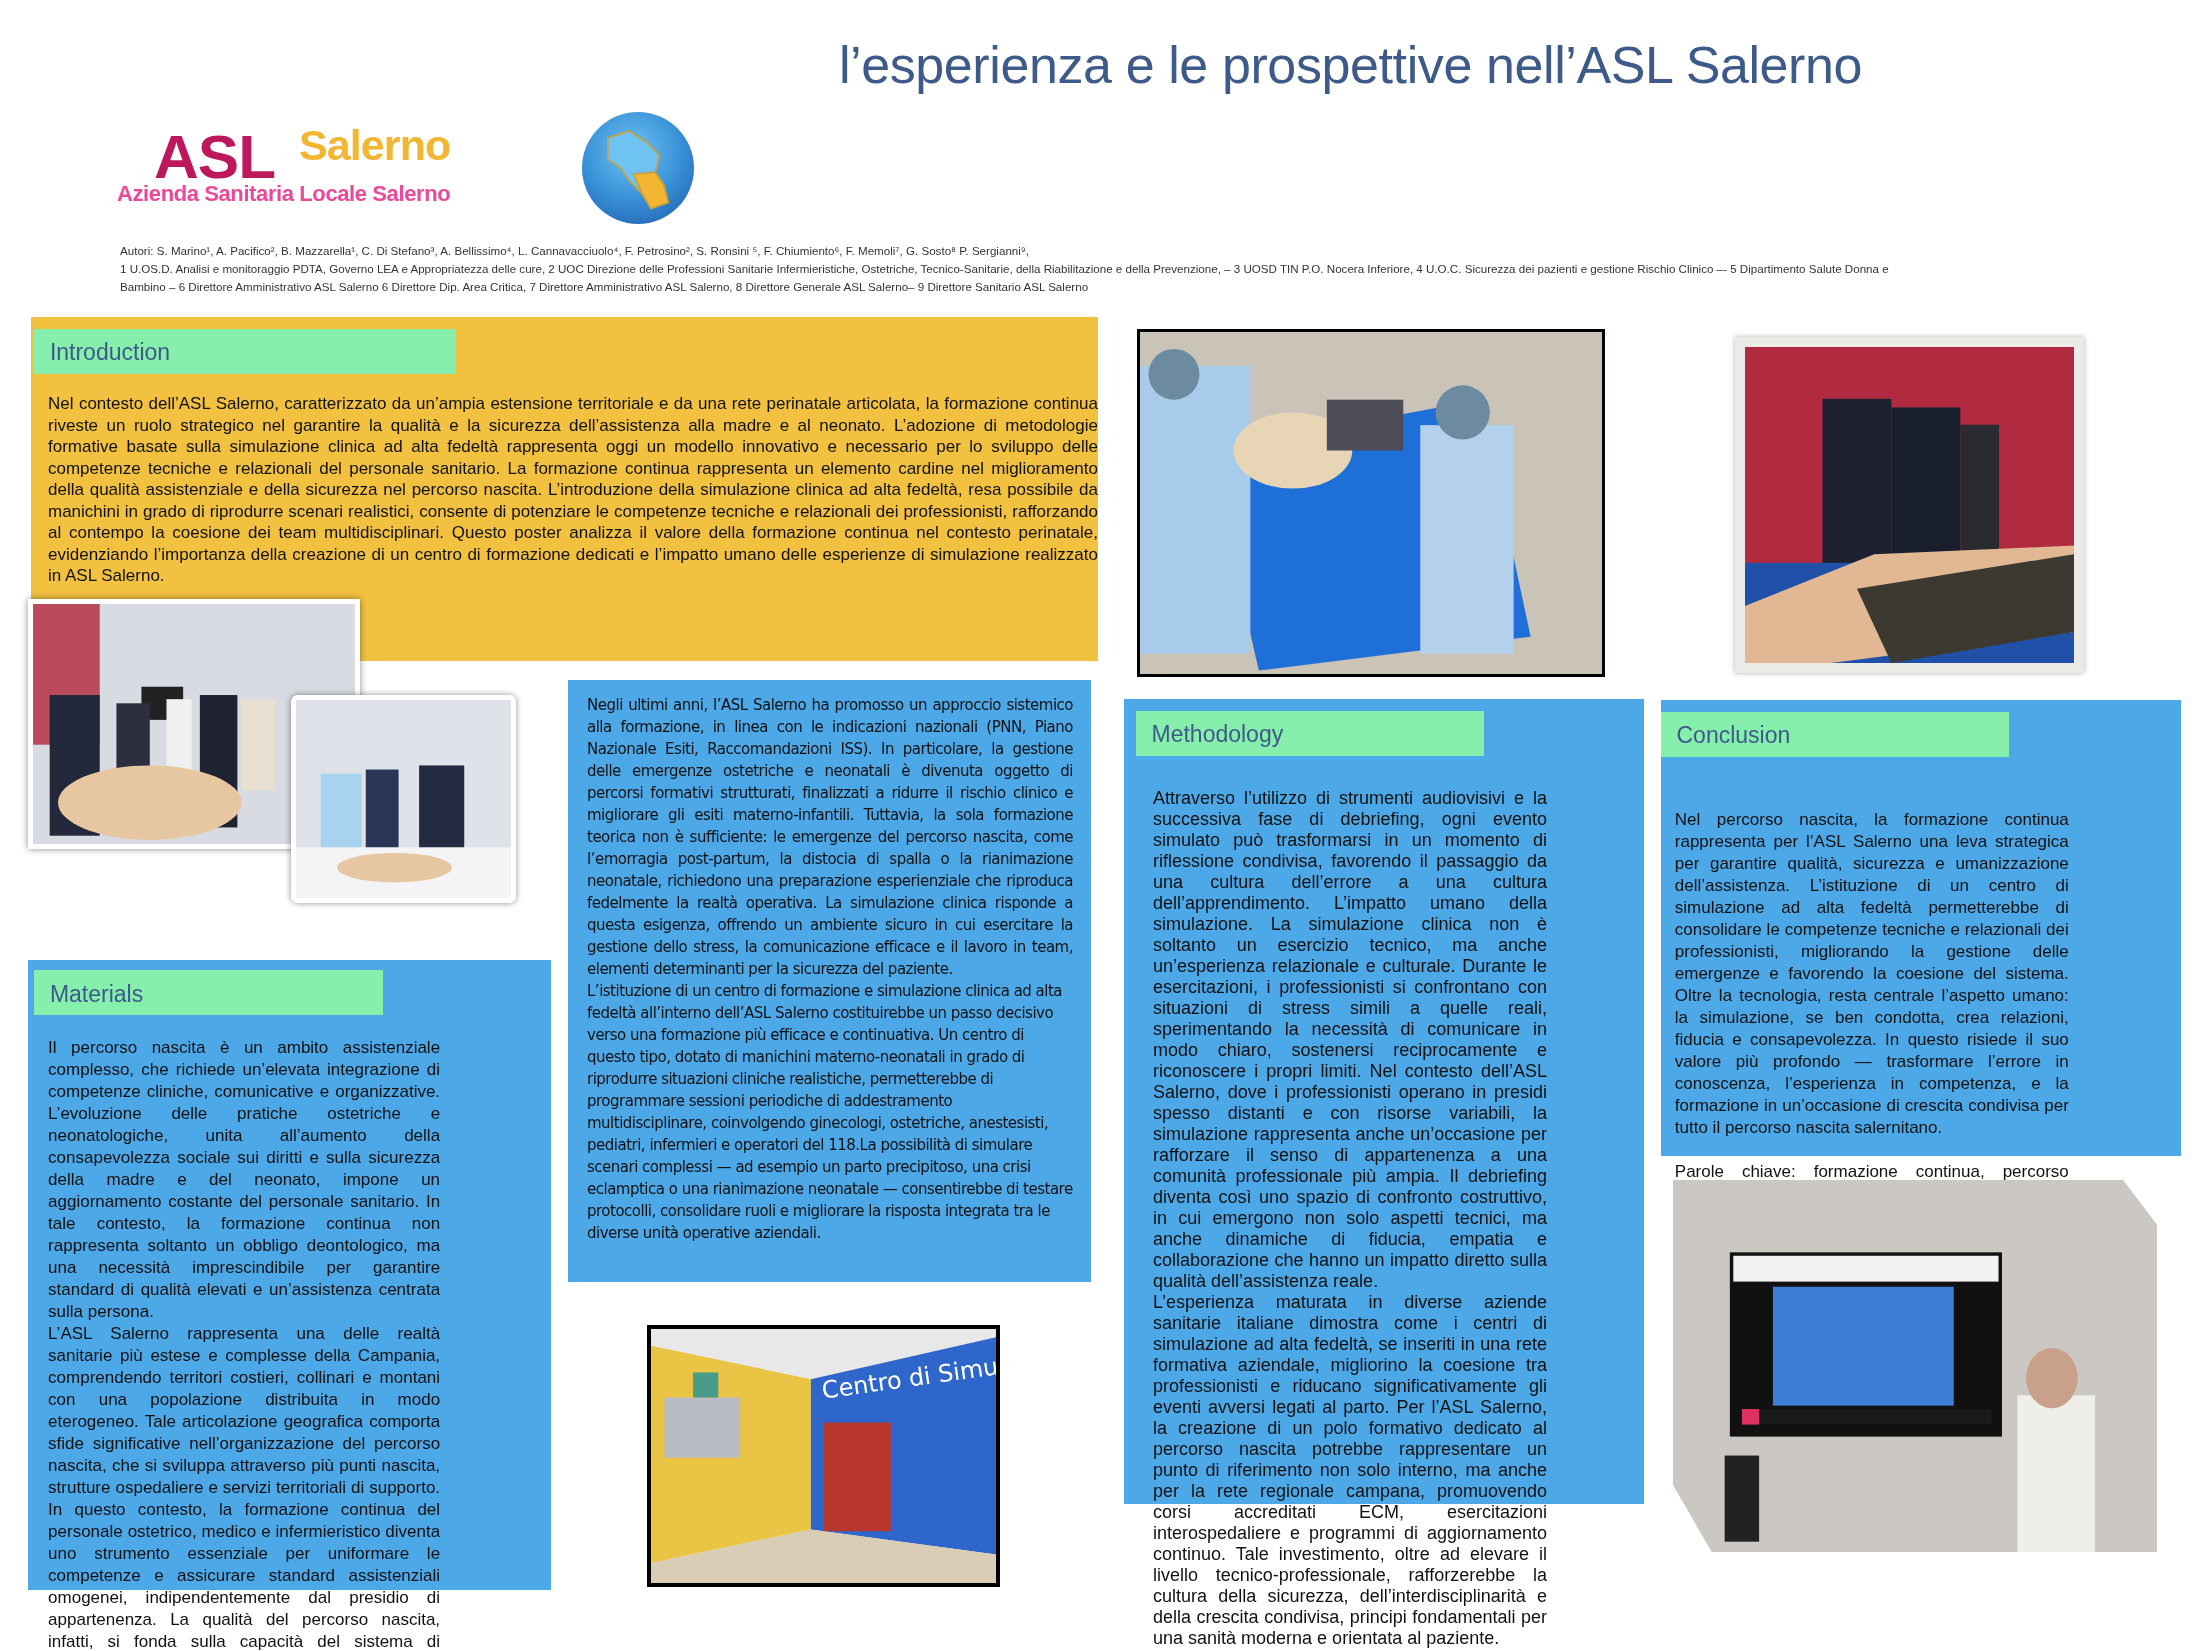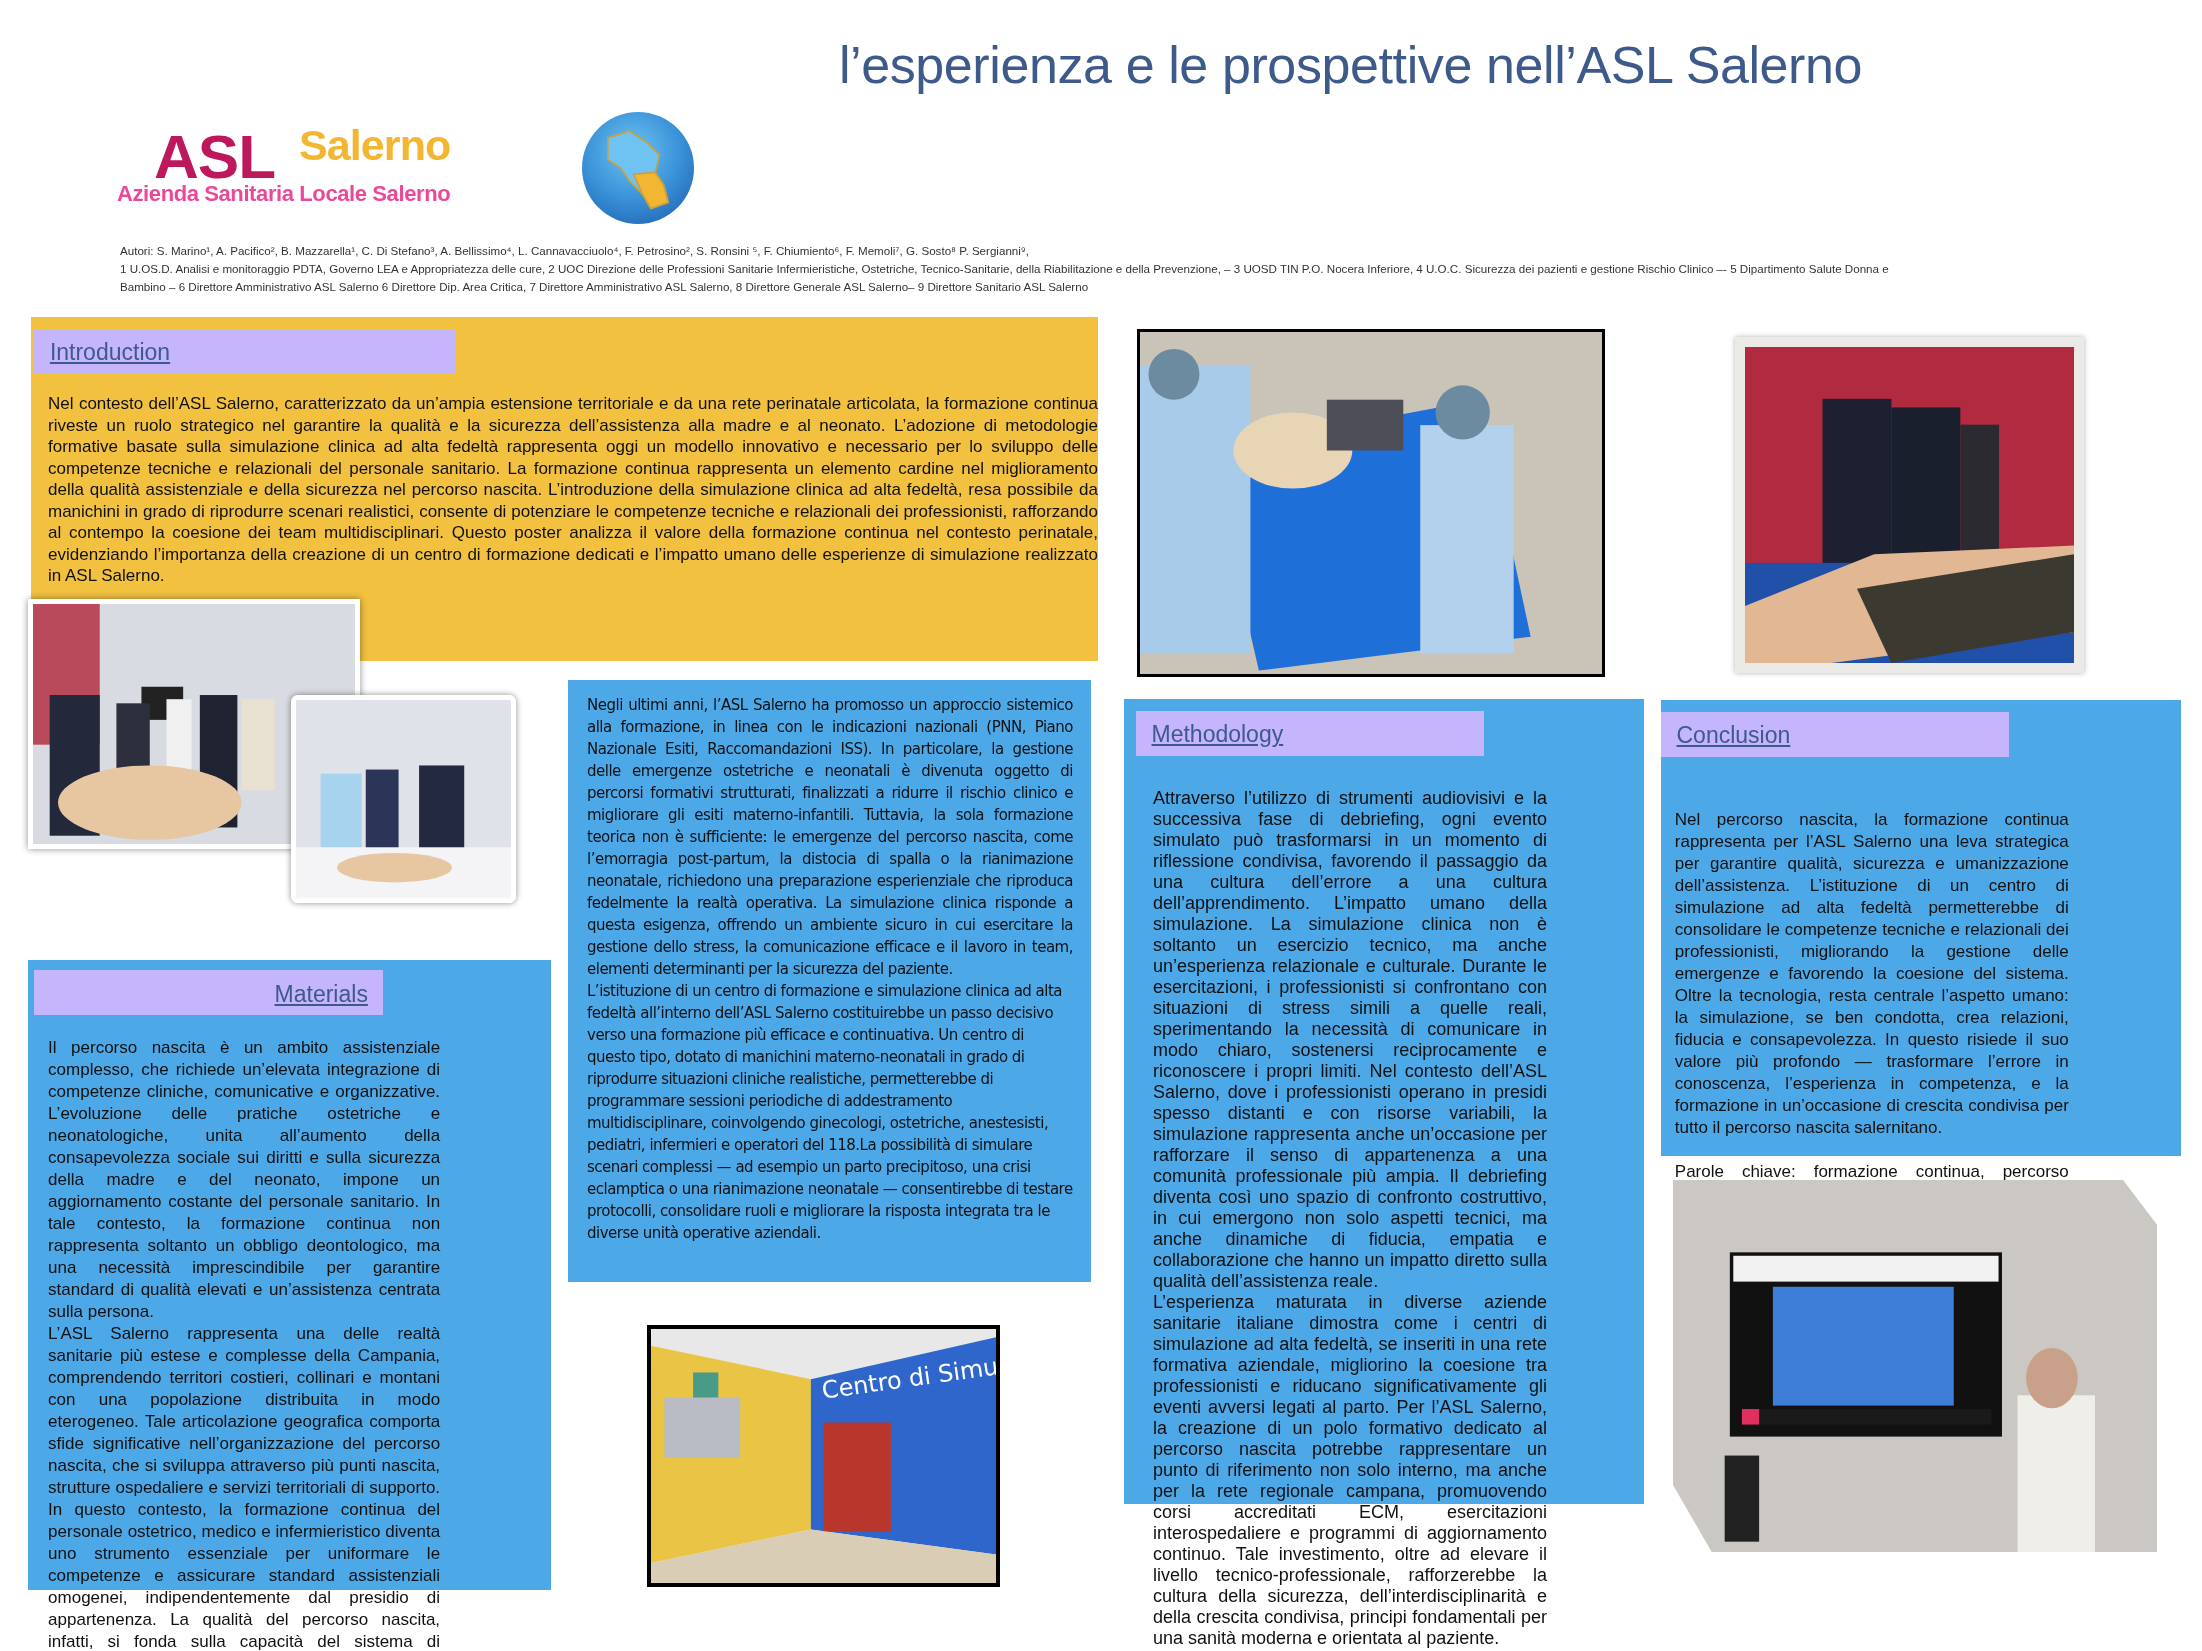--- a/index.html
+++ b/index.html
@@ -14,21 +14,21 @@
   .logo .salerno { position: absolute; left: 182px; top: 8.6px; font-size: 43px; font-weight: bold; color: #f2b632; letter-spacing: -0.9px; }
   .logo .sub { position: absolute; left: 0px; top: 69px; font-size: 22px; font-weight: bold; color: #ec4899; letter-spacing: -0.4px; }
   .logo .globe { position: absolute; left: 465px; top: 0px; width: 112px; height: 112px; border-radius: 50%;
     background: radial-gradient(circle at 45% 35%, #6ec3f2 0%, #3a92d8 50%, #1b56a8 100%); overflow: hidden; }
 
   .authors { position: absolute; left: 120px; top: 243px; width: 1979px; font-size: 11.6px; color: #333; line-height: 16.3px; }
   .authors p { margin-bottom: 1.7px; }
 
   .panel { position: absolute; }
   .panel .bg { position: absolute; }
-  .panel .hdr { position: absolute; background: #c4b5fd; color: #3d5a8a; font-size: 23px; padding: 10.3px 15.5px; text-decoration: underline; }
+  .panel .hdr { position: absolute; background: #86efac; color: #3d5a8a; font-size: 23px; padding: 10.3px 15.5px; }
   .panel .body { position: absolute; text-align: justify; color: #111; }
 
   .intro .bg, .intro .bg2 { background: #f2c140; }
   .blue { background: #4da8e8; }
 
   .photo { position: absolute; overflow: hidden; }
   .ph-fill { width: 100%; height: 100%; }
 </style>
 </head>
 <body>
@@ -88,21 +88,21 @@
 <div class="panel" style="left:568px; top:680px; width:525px; height:613px;">
   <div class="bg blue" style="left:0; top:0; width:523px; height:602px;"></div>
   <div class="body" style="left:19px; top:13.8px; width:486px; font-size:15px; line-height:22px; font-family:'DejaVu Sans', sans-serif; letter-spacing:-0.5px;">
     <div>Negli ultimi anni, l’ASL Salerno ha promosso un approccio sistemico alla formazione, in linea con le indicazioni nazionali (PNN, Piano Nazionale Esiti, Raccomandazioni ISS). In particolare, la gestione delle emergenze ostetriche e neonatali è divenuta oggetto di percorsi formativi strutturati, finalizzati a ridurre il rischio clinico e migliorare gli esiti materno-infantili. Tuttavia, la sola formazione teorica non è sufficiente: le emergenze del percorso nascita, come l’emorragia post-partum, la distocia di spalla o la rianimazione neonatale, richiedono una preparazione esperienziale che riproduca fedelmente la realtà operativa. La simulazione clinica risponde a questa esigenza, offrendo un ambiente sicuro in cui esercitare la gestione dello stress, la comunicazione efficace e il lavoro in team, elementi determinanti per la sicurezza del paziente.</div>
     <div style="text-align:left;">L’istituzione di un centro di formazione e simulazione clinica ad alta fedeltà all’interno dell’ASL Salerno costituirebbe un passo decisivo verso una formazione più efficace e continuativa. Un centro di questo tipo, dotato di manichini materno-neonatali in grado di riprodurre situazioni cliniche realistiche, permetterebbe di programmare sessioni periodiche di addestramento multidisciplinare, coinvolgendo ginecologi, ostetriche, anestesisti, pediatri, infermieri e operatori del 118.La possibilità di simulare scenari complessi — ad esempio un parto precipitoso, una crisi eclamptica o una rianimazione neonatale — consentirebbe di testare protocolli, consolidare ruoli e migliorare la risposta integrata tra le diverse unità operative aziendali.</div>
   </div>
 </div>
 
 <div class="panel" style="left:27.5px; top:960px; width:525px; height:637px;">
   <div class="bg blue" style="left:0; top:0; width:523px; height:630px;"></div>
-  <div class="hdr" style="left:6.9px; top:10.3px; width:349px; height:45px;text-align:right;">Materials</div>
+  <div class="hdr" style="left:6.9px; top:10.3px; width:349px; height:45px;">Materials</div>
   <div class="body" style="left:20.6px; top:77px; width:392px; font-size:17px; line-height:22px;">
     <div>Il percorso nascita è un ambito assistenziale complesso, che richiede un’elevata integrazione di competenze cliniche, comunicative e organizzative. L’evoluzione delle pratiche ostetriche e neonatologiche, unita all’aumento della consapevolezza sociale sui diritti e sulla sicurezza della madre e del neonato, impone un aggiornamento costante del personale sanitario. In tale contesto, la formazione continua non rappresenta soltanto un obbligo deontologico, ma una necessità imprescindibile per garantire standard di qualità elevati e un’assistenza centrata sulla persona.</div>
     <div>L’ASL Salerno rappresenta una delle realtà sanitarie più estese e complesse della Campania, comprendendo territori costieri, collinari e montani con una popolazione distribuita in modo eterogeneo. Tale articolazione geografica comporta sfide significative nell’organizzazione del percorso nascita, che si sviluppa attraverso più punti nascita, strutture ospedaliere e servizi territoriali di supporto. In questo contesto, la formazione continua del personale ostetrico, medico e infermieristico diventa uno strumento essenziale per uniformare le competenze e assicurare standard assistenziali omogenei, indipendentemente dal presidio di appartenenza. La qualità del percorso nascita, infatti, si fonda sulla capacità del sistema di garantire interventi tempestivi, coordinati e basati sulle migliori evidenze scientifiche.</div>
   </div>
 </div>
 
 <div class="photo" style="left:647px; top:1325px; width:353px; height:262px; border:4.3px solid #000;">
   <svg class="ph-fill" viewBox="0 0 410 304" preserveAspectRatio="none">
     <rect width="410" height="304" fill="#e8e8e8"></rect>
     <polygon points="0,20 190,60 190,240 0,280" fill="#eac545"></polygon>

